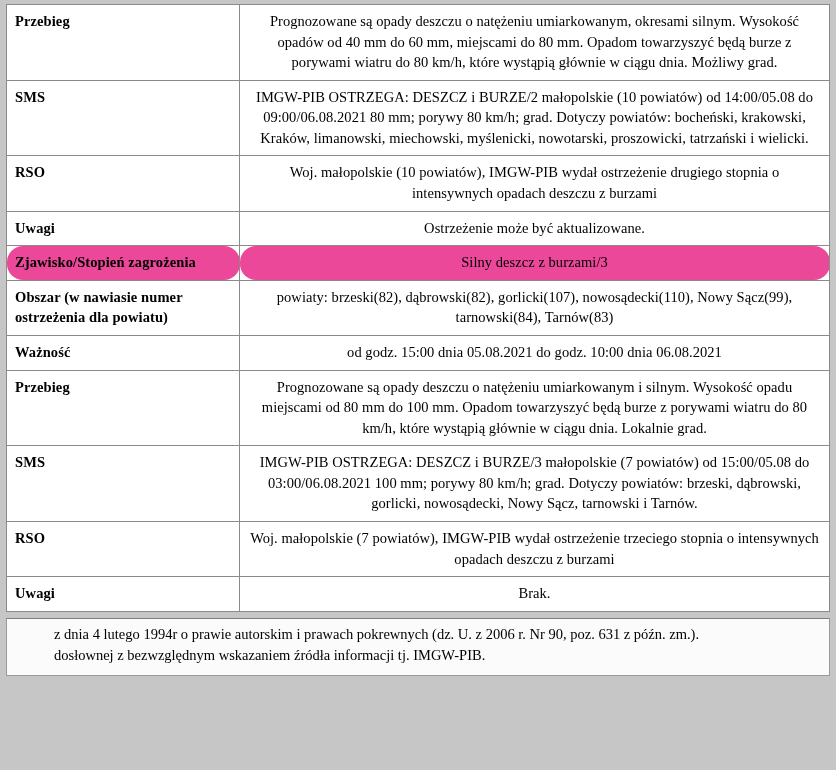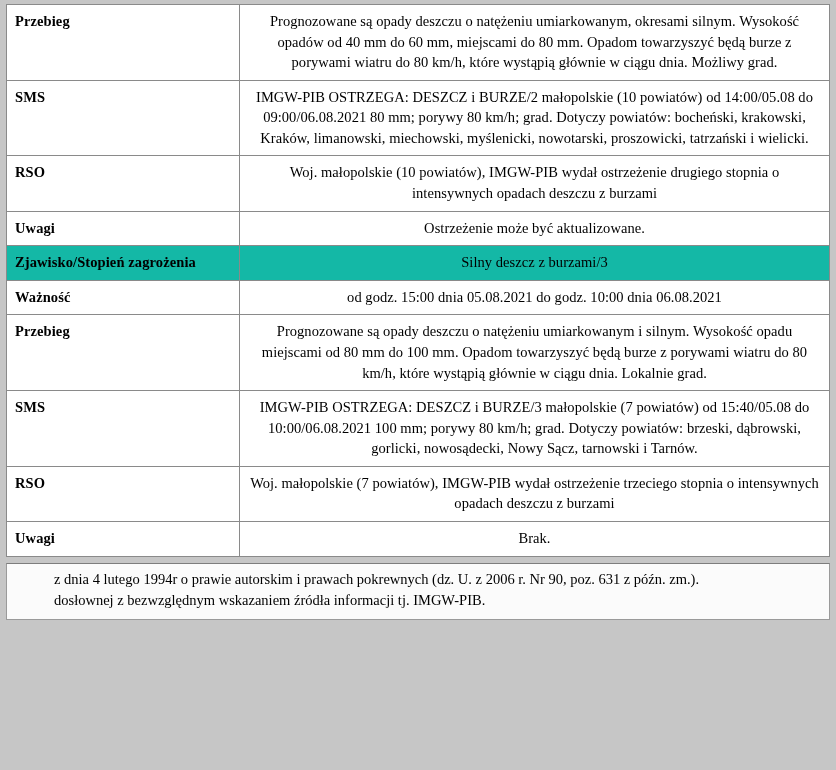--- a/index.html
+++ b/index.html
@@ -53,21 +53,22 @@
     letter-spacing: 0.05px;
     text-align: center;
   }
 
   tr.danger td {
     background: #fc6347;
   }
 
   tr.danger td.label-cell,
   tr.danger td.value-cell {
-    background: #14b8a6;
+    background: #ec4899;
+    border-radius: 16px;
   }
 
   .footer-box {
     box-sizing: border-box;
     width: 824px;
     margin-top: 6px;
     border: 1px solid #9a9a9a;
     border-top: 1px solid #7d7d7d;
     background: #fbfbfb;
     padding: 5px 10px 8px 10px;
@@ -111,35 +112,39 @@
       <tr>
         <td class="label-cell">Uwagi</td>
         <td class="value-cell">Ostrzeżenie może być aktualizowane.</td>
       </tr>
 
       <tr class="danger">
         <td class="label-cell">Zjawisko/Stopień zagrożenia</td>
         <td class="value-cell">Silny deszcz z burzami/3</td>
       </tr>
 
+      <tr>
+        <td class="label-cell">Obszar (w nawiasie numer ostrzeżenia dla powiatu)</td>
+        <td class="value-cell">powiaty: brzeski(82), dąbrowski(82), gorlicki(107), nowosądecki(110), Nowy Sącz(99), tarnowski(84), Tarnów(83)</td>
+      </tr>
 
       <tr>
         <td class="label-cell">Ważność</td>
         <td class="value-cell">od godz. 15:00 dnia 05.08.2021 do godz. 10:00 dnia 06.08.2021</td>
       </tr>
 
 
       <tr>
         <td class="label-cell">Przebieg</td>
         <td class="value-cell">Prognozowane są opady deszczu o natężeniu umiarkowanym i silnym. Wysokość opadu miejscami od 80 mm do 100 mm. Opadom towarzyszyć będą burze z porywami wiatru do 80 km/h, które wystąpią głównie w ciągu dnia. Lokalnie grad.</td>
       </tr>
 
       <tr>
         <td class="label-cell">SMS</td>
-        <td class="value-cell">IMGW-PIB OSTRZEGA: DESZCZ i BURZE/3 małopolskie (7 powiatów) od 15:40/05.08 do 10:00/06.08.2021 100 mm; porywy 80 km/h; grad. Dotyczy powiatów: brzeski, dąbrowski, gorlicki, nowosądecki, Nowy Sącz, tarnowski i Tarnów.</td>
+        <td class="value-cell">IMGW-PIB OSTRZEGA: DESZCZ i BURZE/3 małopolskie (7 powiatów) od 15:00/05.08 do 03:00/06.08.2021 100 mm; porywy 80 km/h; grad. Dotyczy powiatów: brzeski, dąbrowski, gorlicki, nowosądecki, Nowy Sącz, tarnowski i Tarnów.</td>
       </tr>
 
       <tr>
         <td class="label-cell">RSO</td>
         <td class="value-cell">Woj. małopolskie (7 powiatów), IMGW-PIB wydał ostrzeżenie trzeciego stopnia o intensywnych opadach deszczu z burzami</td>
       </tr>
 
       <tr>
         <td class="label-cell">Uwagi</td>
         <td class="value-cell">Brak.</td>

